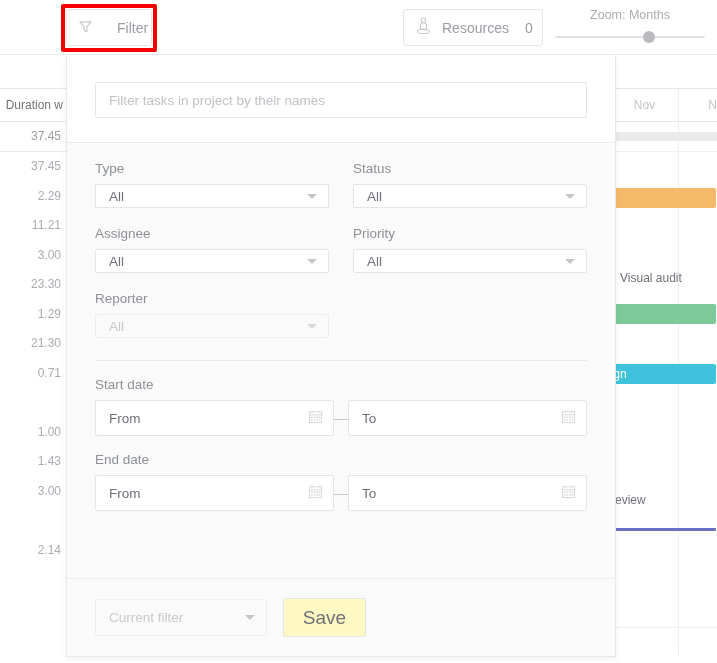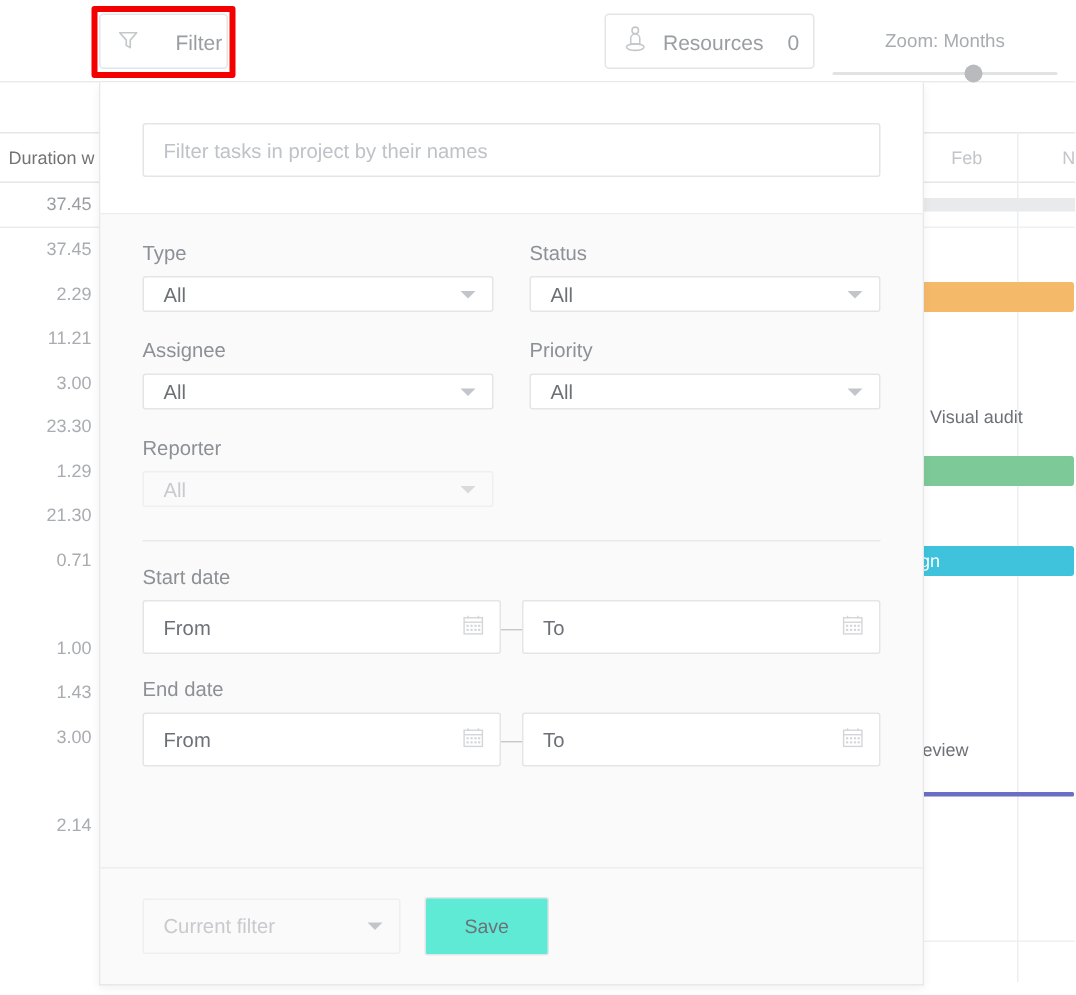--- a/index.html
+++ b/index.html
@@ -207,21 +207,21 @@
   .res-count { color: #9a9da2; font-size: 14px; margin-left: 6px;}
   #zoom-control {
     position: absolute;
     left: 555px; top: 6px;
     width: 150px; height: 44px;
   }
   #zoom-label {
     text-align: center;
     font-size: 12.5px;
     color: #a9acb1;
-    margin-top: 14px;
+    margin-top: 2px;
   }
   #zoom-slider {
     position: relative;
     margin-top: 8px;
     height: 14px;
   }
   #zoom-slider .track {
     position: absolute;
     left: 0; right: 0; top: 6px;
     height: 2px;
@@ -379,27 +379,27 @@
     justify-content: space-between;
     padding: 0 11px 0 13px;
     box-sizing: border-box;
     font-size: 13.5px;
     color: #c8cacd;
     cursor: default;
   }
   #save-button {
     width: 81px;
     height: 37px;
-    background: #5eead4;
+    background: #fef9c3;
     border: 1px solid #e3e5e7;
     border-radius: 2px;
     display: flex;
     align-items: center;
     justify-content: center;
-    font-size: 13px;
+    font-size: 19px;
     color: #6d7177;
     cursor: pointer;
     font-family: "Liberation Sans", sans-serif;
   }
 </style>
 </head>
 <body>
 
 <div id="gantt-background">
 
@@ -421,21 +421,21 @@
       <div class="grid-row">1.00</div>
       <div class="grid-row">1.43</div>
       <div class="grid-row">3.00</div>
       <div class="grid-row blank"></div>
       <div class="grid-row">2.14</div>
     </div>
   </div>
 
   <div class="timeline">
     <div class="timeline-header">
-      <div class="month-cell" style="left:542px; width:68px;">Feb</div>
+      <div class="month-cell" style="left:542px; width:68px;">Nov</div>
       <div class="month-cell" style="left:610px; width:68px;">N</div>
     </div>
 
     <div class="timeline-body">
       <div class="col-line" style="left:542px;"></div>
       <div class="col-line" style="left:610px;"></div>
 
       <div class="summary-strip" style="top:10px;"></div>
       <div class="row-line" style="top:29px;"></div>
 

